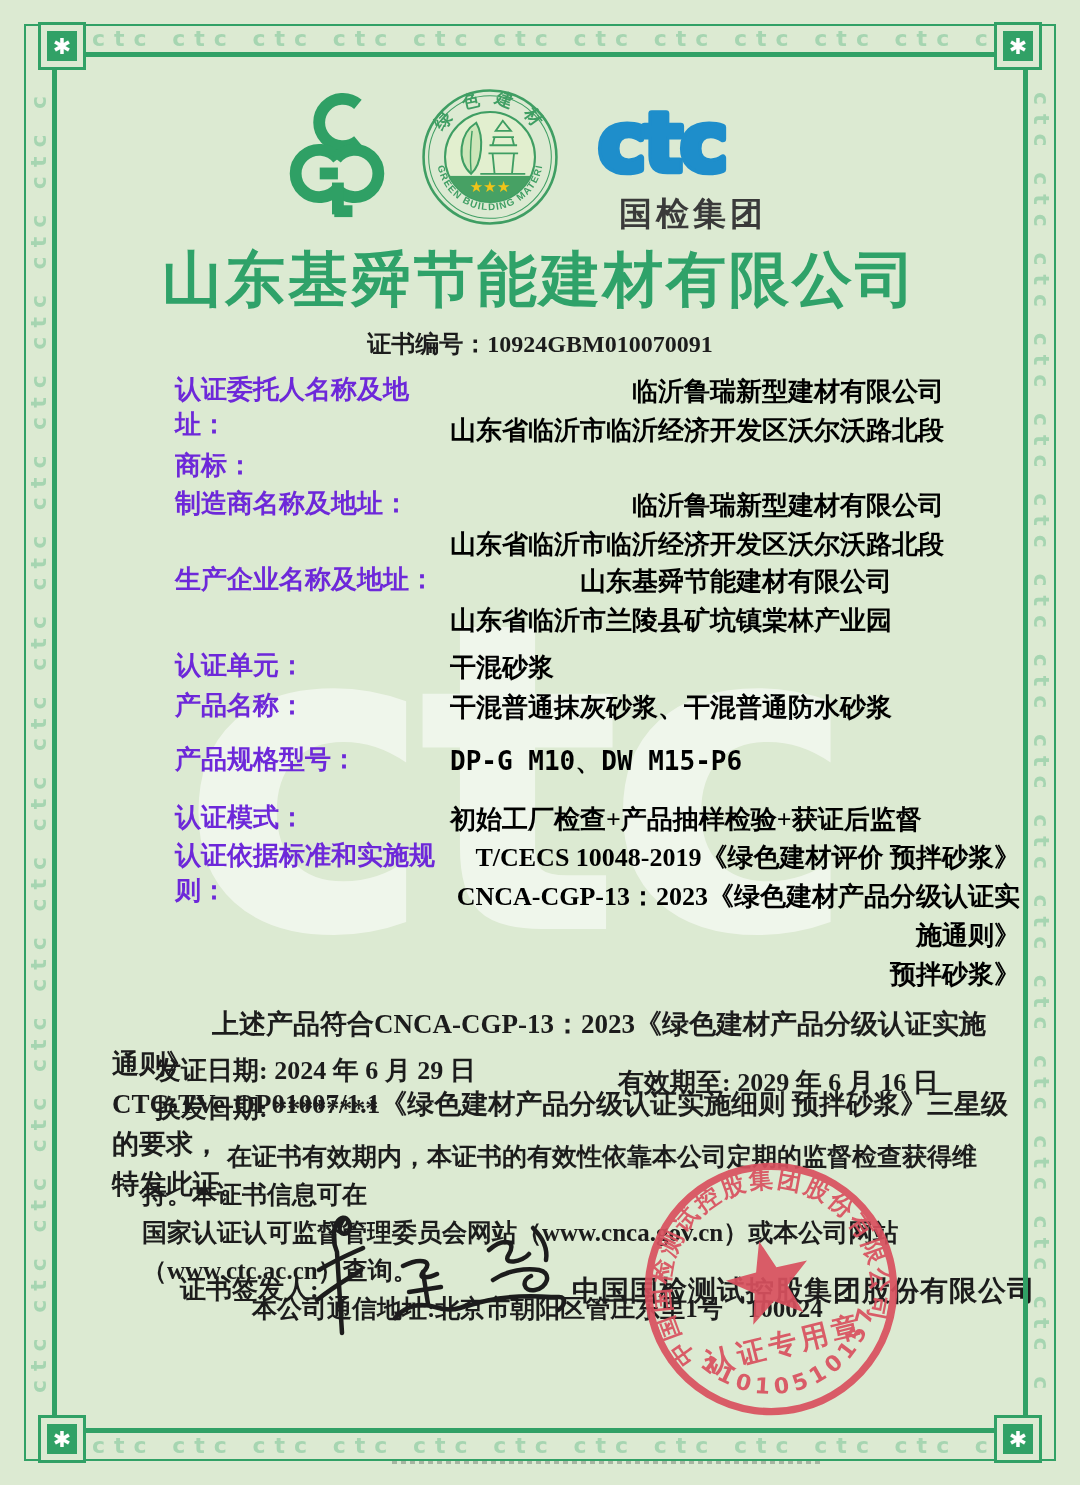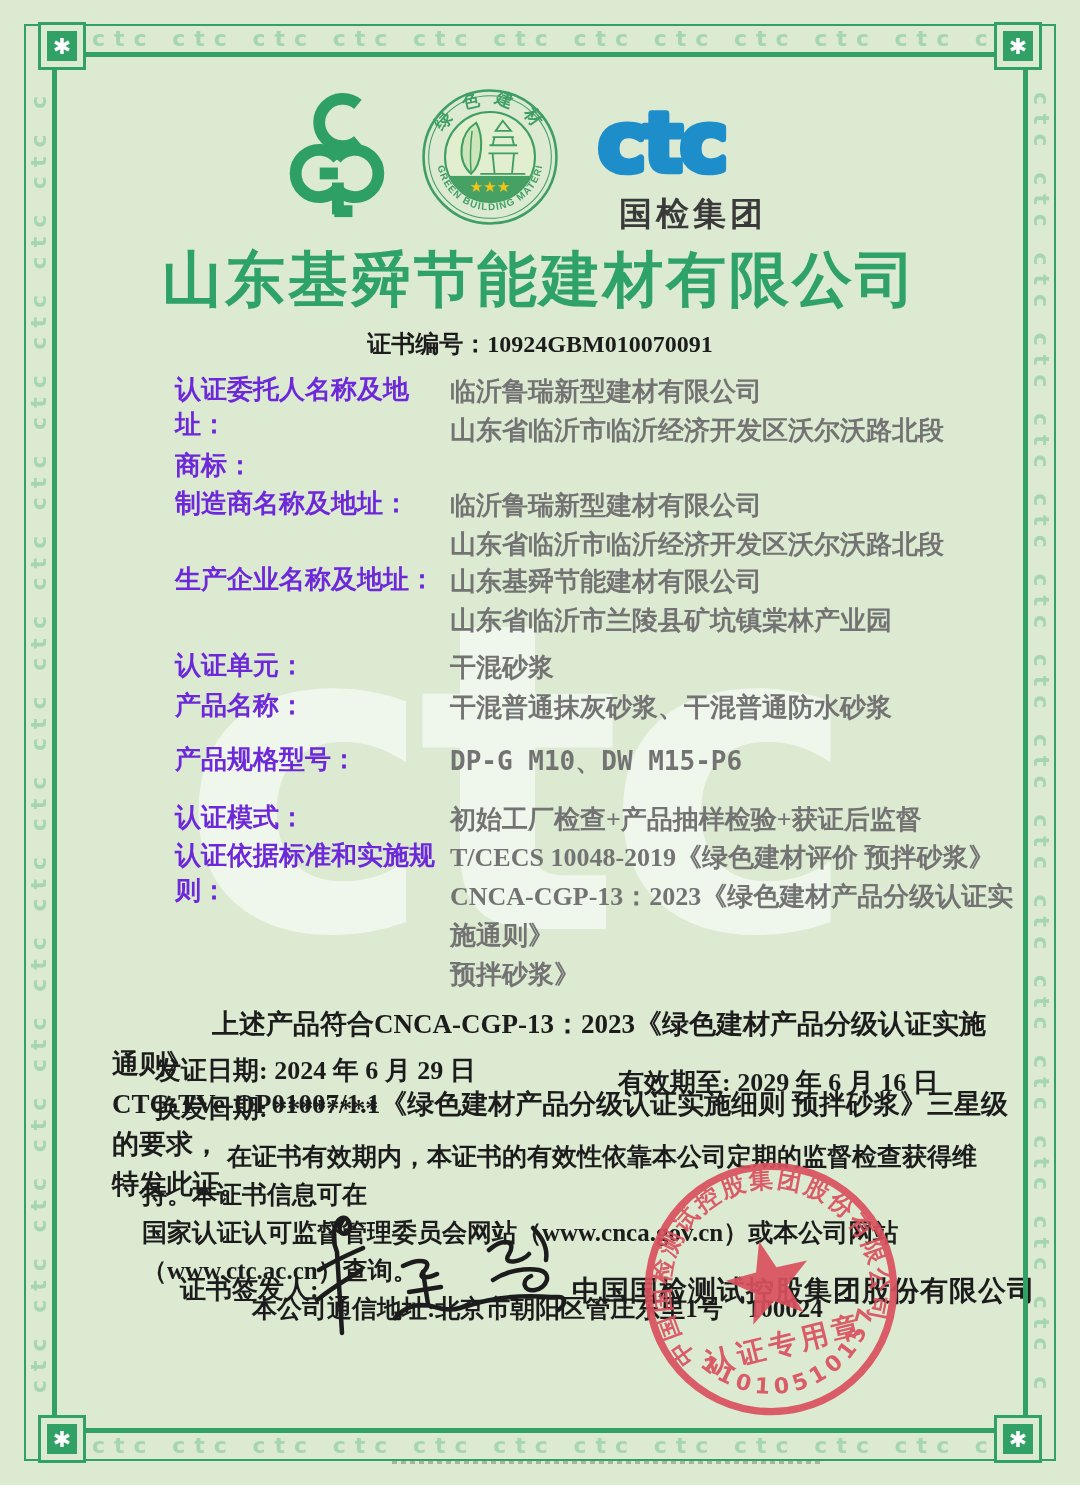--- a/index.html
+++ b/index.html
@@ -39,21 +39,21 @@
 
   .title{position:absolute;top:240px;left:0;right:0;text-align:center;z-index:2;
          font-size:60px;font-weight:bold;color:#2fa269;letter-spacing:3px;}
   .certno{position:absolute;top:328px;left:0;right:0;text-align:center;z-index:2;
           font-size:24px;font-weight:bold;color:#1c1c1c;}
   .certno .num{font-family:"Liberation Serif",serif;}
 
   
   .row{position:absolute;left:175px;right:60px;z-index:2;display:flex;align-items:flex-start;}
   .row .lab{width:275px;flex:none;font-size:26px;font-weight:bold;color:#6d28d9;}
-  .row .val{font-size:26px;font-weight:bold;color:#737373;line-height:39px;}
+  .row .val{font-size:26px;font-weight:bold;color:#000000;line-height:39px;text-align:right;}
   .latin{font-family:"DejaVu Sans Mono","DejaVu Sans",sans-serif;font-size:25px;letter-spacing:0px;}
 
   
   .statement{position:absolute;left:112px;right:68px;top:960px;z-index:2;
      font-size:27px;font-weight:bold;color:#1c1c1c;line-height:40px;}
   .statement .l1{text-indent:100px;margin-top:44px;}
   .dates{position:absolute;left:155px;top:1052px;z-index:2;font-size:26px;font-weight:bold;color:#1c1c1c;line-height:38px;}
   .valid{position:absolute;left:618px;top:1065px;z-index:2;font-size:26px;font-weight:bold;color:#1c1c1c;}
   .notice{position:absolute;left:115px;right:75px;top:1138px;z-index:2;
      font-size:25px;font-weight:bold;color:#1c1c1c;line-height:38px;margin-left:27px;}

